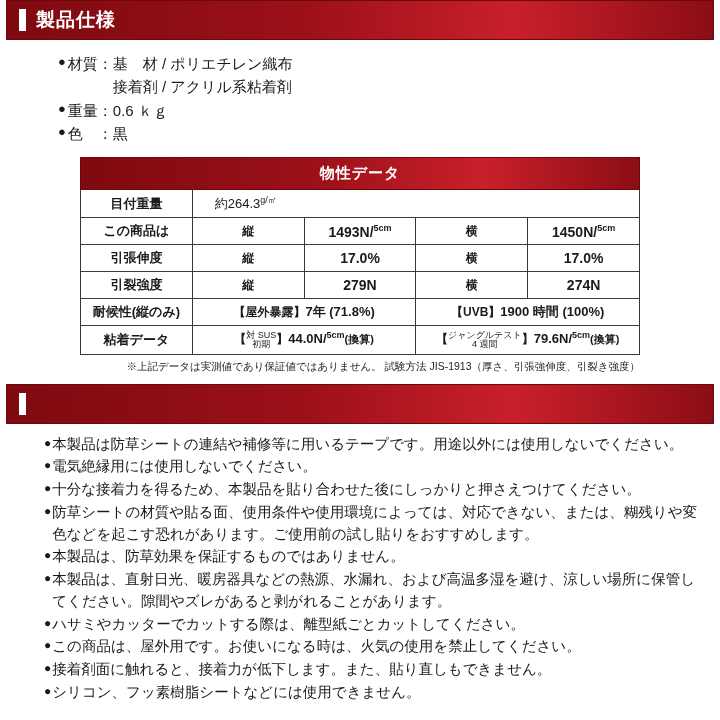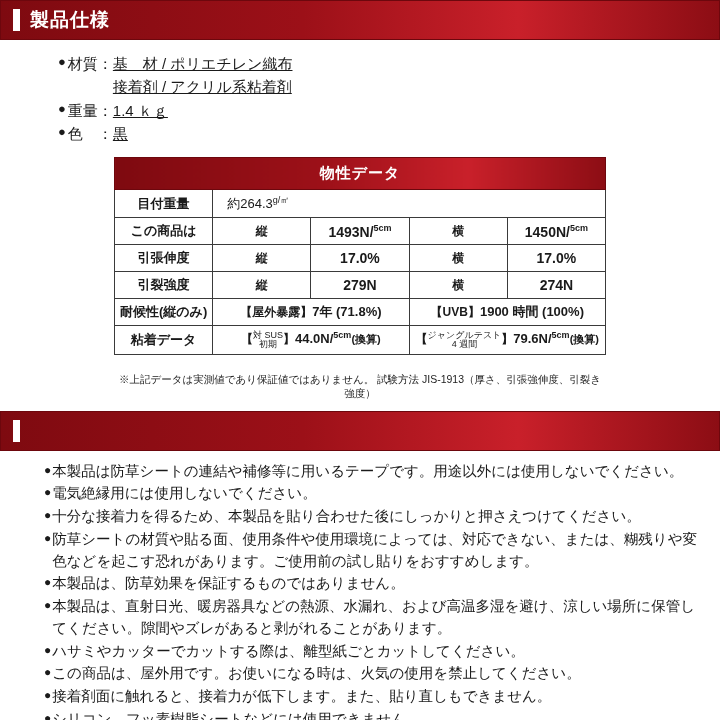--- a/index.html
+++ b/index.html
@@ -19,21 +19,21 @@
     width: 720px;
     height: 720px;
     box-sizing: border-box;
     padding: 0;
   }
 
   
   .section-header {
     position: relative;
     height: 38px;
-    margin: 0 0;
+    margin: 0 6px;
     background: linear-gradient(to right, #7e0a10 0%, #9c1018 42%, #c9202a 72%, #8c0d14 100%);
     display: flex;
     align-items: center;
     border: 1px solid #6d070d;
     font-family: Liberation Serif, serif;
   }
   .section-header .bar {
     width: 7px;
     height: 22px;
     background: #ffffff;
@@ -58,30 +58,29 @@
     display: flex;
     align-items: flex-start;
   }
   .spec-bullet {
     font-size: 13px;
     line-height: 1.55;
     margin-right: 2px;
   }
   .spec-body {
     white-space: pre-line;
-    text-decoration: underline;
   }
   .spec-label {
     display: inline-block;
   }
 
   
   .table-wrap {
     margin: 12px auto 0 auto;
-    width: 492px;
+    width: 560px;
   }
   table.data {
     border-collapse: collapse;
     width: 100%;
     font-size: 13px;
     table-layout: fixed;
   }
   table.data th.caption {
     background: linear-gradient(to right, #7e0a10 0%, #9c1018 42%, #c9202a 72%, #8c0d14 100%);
     color: #fff;
@@ -122,22 +121,22 @@
   .sub-small {
     font-size: 9px;
     display: inline-block;
     line-height: 1.05;
     text-align: center;
     vertical-align: middle;
     font-weight: normal;
   }
   .note {
     font-size: 10.5px;
-    margin: 18px 0 0 0;
-    text-align: center;
+    margin: 5px 0 0 0;
+    text-align: right;
     color: #222;
   }
 
   
   .caution-list {
     margin: 10px 0 0 0;
     padding: 0 14px 0 44px;
     font-size: 14.5px;
     line-height: 1.5;
   }
@@ -169,38 +168,38 @@
   <div class="spec-list">
     <div class="spec-item">
       <span class="spec-bullet">●</span>
       <span class="spec-label">材質：</span>
       <span class="spec-body">基　材 / ポリエチレン織布
 接着剤 / アクリル系粘着剤</span>
     </div>
     <div class="spec-item">
       <span class="spec-bullet">●</span>
       <span class="spec-label">重量：</span>
-      <span class="spec-body">1.4 ｋｇ</span>
+      <span class="spec-body">0.6 ｋｇ</span>
     </div>
     <div class="spec-item">
       <span class="spec-bullet">●</span>
       <span class="spec-label">色　：</span>
       <span class="spec-body">黒</span>
     </div>
   </div>
 
   <div class="table-wrap">
     <table class="data">
       <tbody>
           <tr>
         <th class="caption" colspan="5">物性データ</th>
       </tr>
       <tr>
         <td class="rowlabel">目付重量</td>
-        <td colspan="4" style="text-align:left; padding-left:14px;">
+        <td colspan="4" style="text-align:left; padding-left:22px;">
           <span>約264.3</span><span class="sup">g/㎡</span>
         </td>
       </tr>
       <tr>
         <td class="rowlabel">この商品は</td>
         <td class="dir">縦</td>
         <td class="val">
           <span>1493N/</span><span class="sup">5cm</span>
         </td>
         <td class="dir">横</td>

